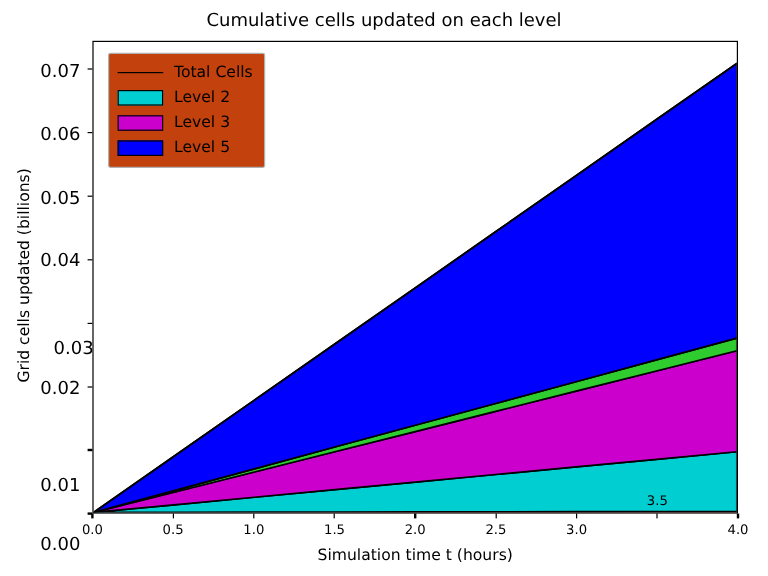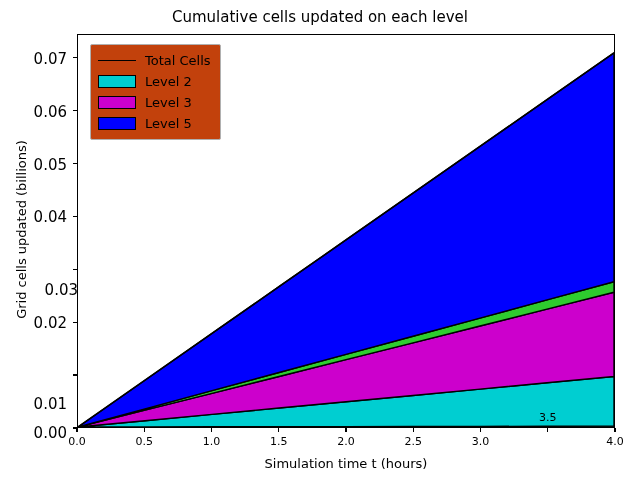--- a/index.html
+++ b/index.html
@@ -122,21 +122,21 @@
   </div>
 
   <div id="ylabel-wrap">
     <div id="ylabel" style="left: -179px; top: 222px;">Grid cells updated (billions)</div>
   </div>
 
   <div id="xlabel">Simulation time t (hours)</div>
 
   <div id="yticks">
       <div class="ytick-mark" style="left: 73px; top: 427.35px;"></div>
-      <div class="ytick-label" style="left: 7px; top: 424px;">0.00</div>
+      <div class="ytick-label" style="left: 7px; top: 444px;">0.00</div>
       <div class="ytick-mark" style="left: 73px; top: 374.464px;"></div>
       <div class="ytick-label" style="left: 7px; top: 367.114px; margin-top: 28px;">0.01</div>
       <div class="ytick-mark" style="left: 73px; top: 321.578px;"></div>
       <div class="ytick-label" style="left: 7px; top: 314.228px;">0.02</div>
       <div class="ytick-mark" style="left: 73px; top: 268.692px;"></div>
       <div class="ytick-label" style="left: 18px; top: 261.342px; margin-top: 20px;">0.03</div>
       <div class="ytick-mark" style="left: 73px; top: 215.806px;"></div>
       <div class="ytick-label" style="left: 7px; top: 208.456px;">0.04</div>
       <div class="ytick-mark" style="left: 73px; top: 162.92px;"></div>
       <div class="ytick-label" style="left: 7px; top: 155.57px;">0.05</div>

